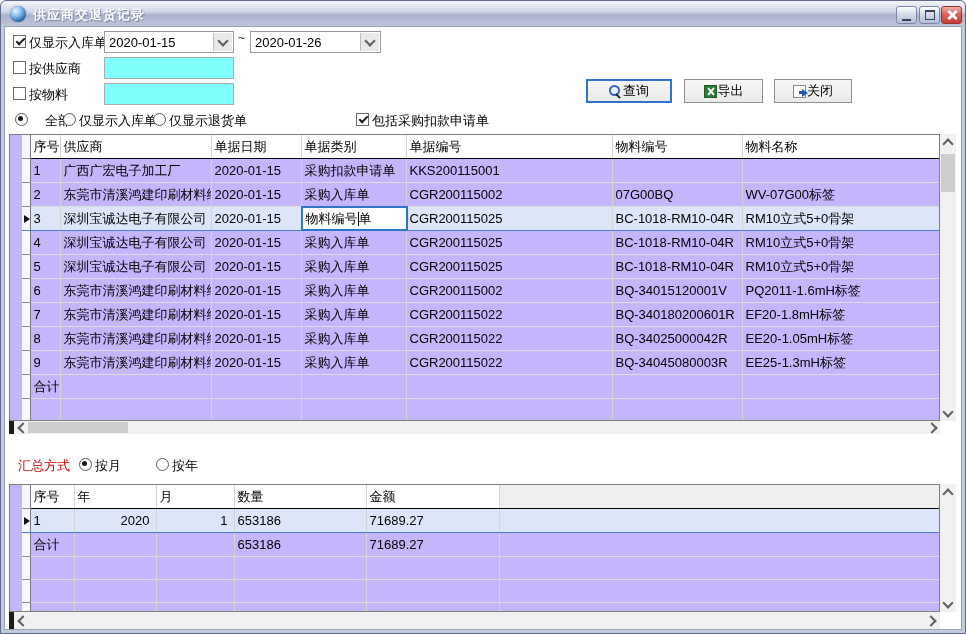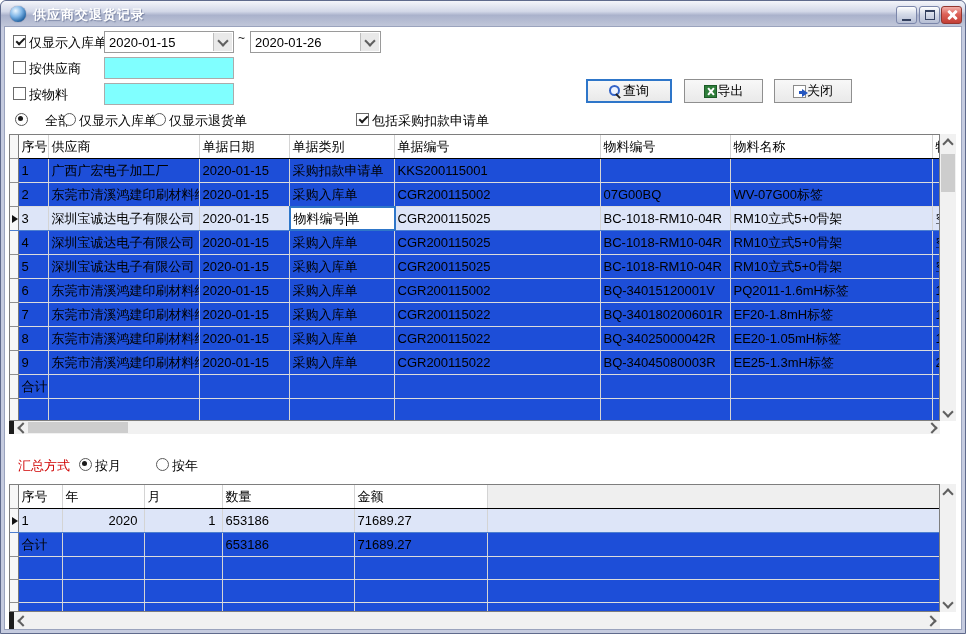--- a/index.html
+++ b/index.html
@@ -39,21 +39,21 @@
   .ic-search{position:relative;width:13px;height:13px;}
   .ic-search::before{content:"";position:absolute;left:0;top:0;width:7px;height:7px;border:2px solid #3464c8;border-radius:50%;background:#eef4ff;}
   .ic-search::after{content:"";position:absolute;left:8px;top:8px;width:2px;height:6px;background:#222;transform:rotate(-45deg);}
   .ic-excel{position:relative;width:13px;height:13px;background:#2e7d3a;border:1px solid #1c5a26;box-sizing:border-box;}
   .ic-excel::before,.ic-excel::after{content:"";position:absolute;left:5px;top:1px;width:2px;height:9px;background:#fff;}
   .ic-excel::before{transform:rotate(40deg);} .ic-excel::after{transform:rotate(-40deg);}
   .ic-exit{position:relative;width:13px;height:13px;background:#fff;border:1px solid #8a8a8a;box-sizing:border-box;}
   .ic-exit::before{content:"";position:absolute;right:-3px;top:3px;width:0;height:0;border-top:4px solid transparent;border-bottom:4px solid transparent;border-left:6px solid #2456c0;}
   .ic-exit::after{content:"";position:absolute;right:2px;top:5px;width:4px;height:3px;background:#2456c0;}
   
-  .grid{position:absolute;background:#1d4ed8;border:1px solid #7e7e7e;box-sizing:border-box;overflow:hidden;}
+  .grid{position:absolute;background:#c4b5fd;border:1px solid #7e7e7e;box-sizing:border-box;overflow:hidden;padding-left:12px;}
   .grid table{border-collapse:collapse;table-layout:fixed;width:100%;}
   .grid td,.grid th{font-size:13px;font-weight:normal;color:#000;padding:0 3px;height:23px;line-height:23px;overflow:hidden;white-space:nowrap;
     border-right:1px solid #d4d4d4;border-bottom:1px solid #dcdcdc;text-align:left;box-sizing:border-box;}
   .grid thead th{border-bottom:1px solid #000;height:22px;background:#fff;}
   .grid th.filler{background:#efefef;}
   .grid td.selcell,.grid th.selcell{background:#f7f7f7;border-right:1px solid #7a7a7a;border-bottom:1px solid #8f8f8f;padding:0;}
   .grid tr.selected td{background:#dde5f8;border-top:1px solid #4d7fd0;border-bottom:1px solid #4d7fd0;}
   .grid tr.selected td.selcell{background:#f7f7f7;}
   .grid td.r{text-align:right;padding-right:6px;}
   .ind{display:inline-block;width:0;height:0;border-top:4px solid transparent;border-bottom:4px solid transparent;border-left:6px solid #111;margin-left:2px;}

